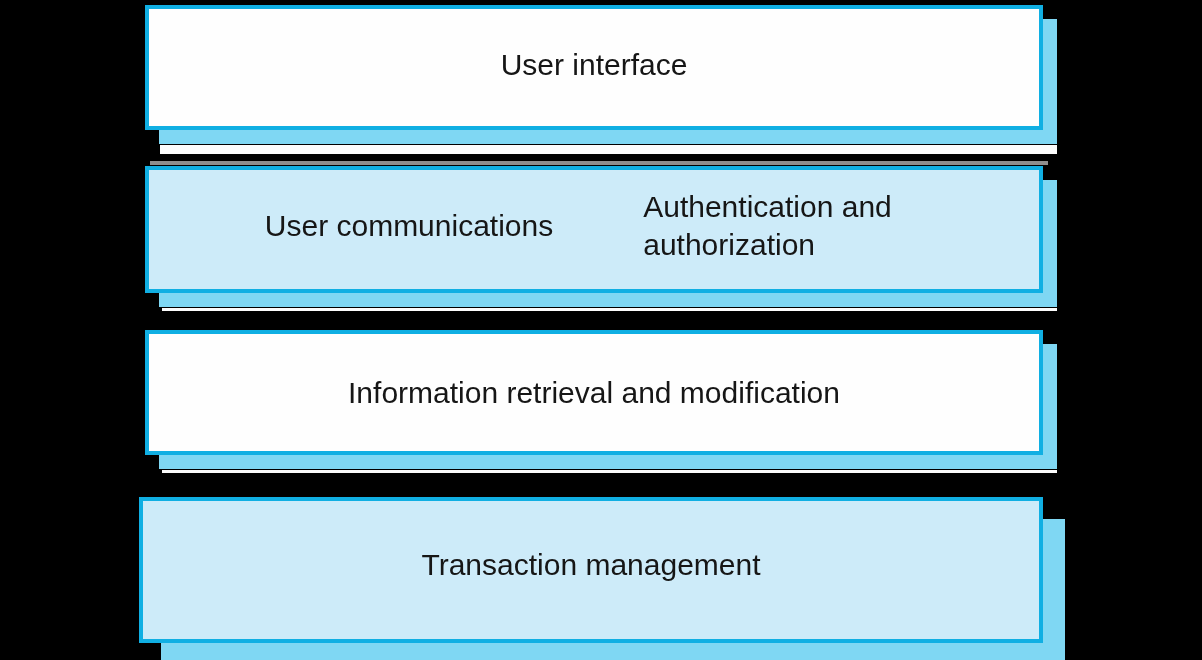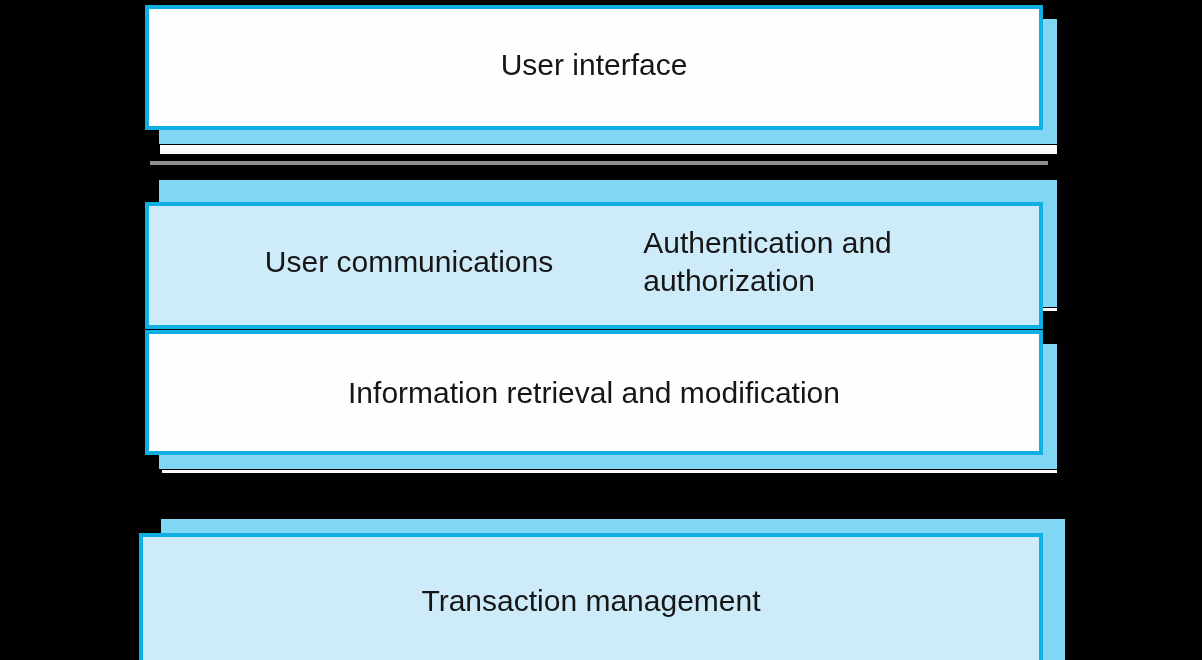--- a/index.html
+++ b/index.html
@@ -33,21 +33,21 @@
     box-sizing: border-box;
     border: 4px solid #10afe3;
     display: flex;
     align-items: center;
     justify-content: center;
     font-size: 30px;
     line-height: 1.2;
     text-align: center;
   }
   .fill-white { background: #fefefe; }
-  .fill-light { background: #cdebf9; margin-top: 36px; }
+  .fill-light { background: #cdebf9; }
 
   
   .s1 { left: 159px; top: 19px;  width: 898px; height: 125px; }
   .b1 { left: 145px; top: 5px;   width: 898px; height: 125px; padding-bottom: 6px; }
   .ws1{ left: 160px; top: 145px; width: 897px; height: 9px; }
 
   
   .g1 { left: 150px; top: 161px; width: 898px; height: 4px; }
 
   

